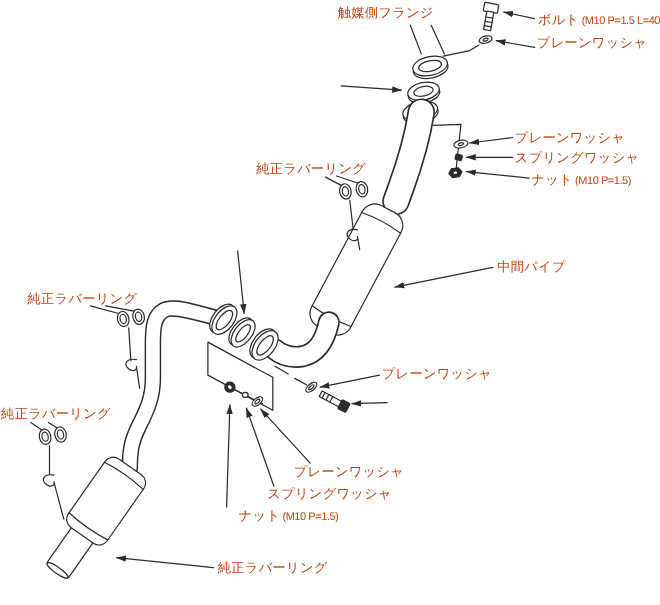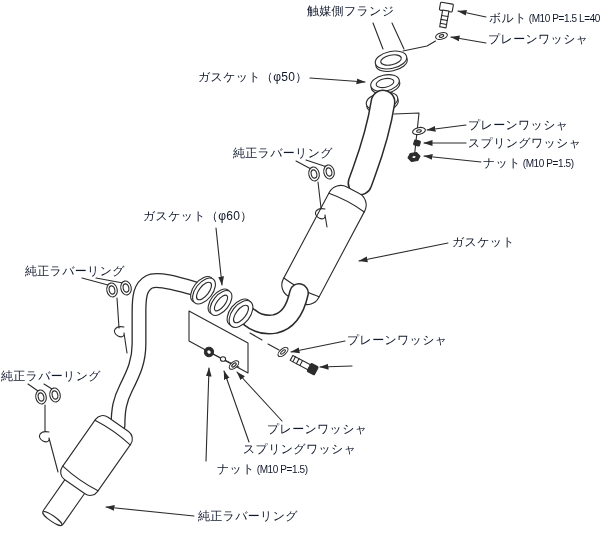--- a/index.html
+++ b/index.html
@@ -3,21 +3,21 @@
 <meta charset="utf-8">
 <style>
   html,body{margin:0;padding:0;background:#fff;}
   .stage{
     position:relative;width:600px;height:550px;background:#ffffff;overflow:hidden;
     font-family:"Liberation Sans","DejaVu Sans",sans-serif;color:#1a1a1a;
   }
   .stage svg{position:absolute;left:0;top:0;}
   .lbl{
     position:absolute;font-size:12px;line-height:14px;white-space:nowrap;
-    letter-spacing:.3px;color:#0f172a;
+    letter-spacing:.3px;color:#c2410c;
   }
   .lbl .spec{font-size:10px;letter-spacing:-.4px;margin-left:2px;}
 </style>
 </head>
 <body>
 
 <div class="stage">
 
 <svg width="600" height="550" viewBox="0 0 600 550">
   <defs>
@@ -195,27 +195,25 @@
       <path d="M249,442 L224,371" marker-end="url(#arr)"></path>
       <path d="M206,461 L209,368" marker-end="url(#arr)"></path>
       <path d="M194,516 L106,507" marker-end="url(#arr)"></path>
     </g>
   </g>
 </svg>
 
 <div class="lbl" style="left:307px;top:4px"><span>触媒側フランジ</span></div>
 <div class="lbl" style="left:489px;top:11px"><span>ボルト</span><span class="spec">(M10 P=1.5 L=40)</span></div>
 <div class="lbl" style="left:488px;top:32px"><span>プレーンワッシャ</span></div>
-<div class="lbl" style="left:198px;top:70px"><span>ガスケット（φ50）</span></div>
 <div class="lbl" style="left:468px;top:118px"><span>プレーンワッシャ</span></div>
 <div class="lbl" style="left:468px;top:136px"><span>スプリングワッシャ</span></div>
 <div class="lbl" style="left:483px;top:156px"><span>ナット</span><span class="spec">(M10 P=1.5)</span></div>
 <div class="lbl" style="left:233px;top:146px"><span>純正ラバーリング</span></div>
-<div class="lbl" style="left:143px;top:209px"><span>ガスケット（φ60）</span></div>
-<div class="lbl" style="left:452px;top:235px"><span>ガスケット</span></div>
+<div class="lbl" style="left:452px;top:235px"><span>中間パイプ</span></div>
 <div class="lbl" style="left:25px;top:264px"><span>純正ラバーリング</span></div>
 <div class="lbl" style="left:347px;top:333px"><span>プレーンワッシャ</span></div>
 <div class="lbl" style="left:1px;top:369px"><span>純正ラバーリング</span></div>
 <div class="lbl" style="left:267px;top:422px"><span>プレーンワッシャ</span></div>
 <div class="lbl" style="left:243px;top:442px"><span>スプリングワッシャ</span></div>
 <div class="lbl" style="left:217px;top:462px"><span>ナット</span><span class="spec">(M10 P=1.5)</span></div>
 <div class="lbl" style="left:198px;top:509px"><span>純正ラバーリング</span></div>
 
 </div>
 

